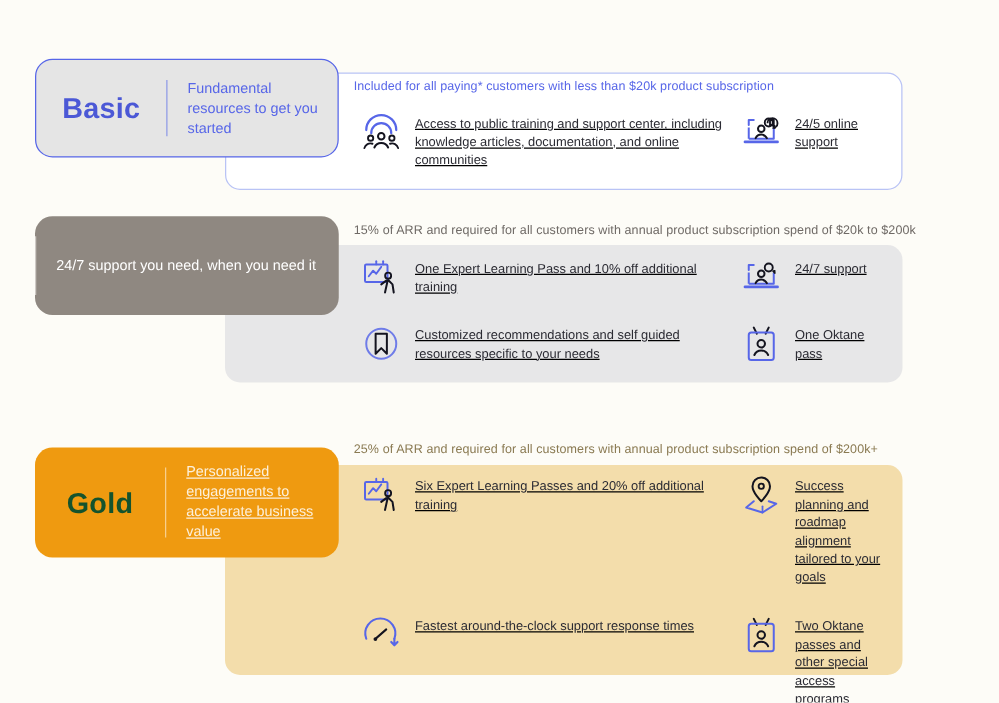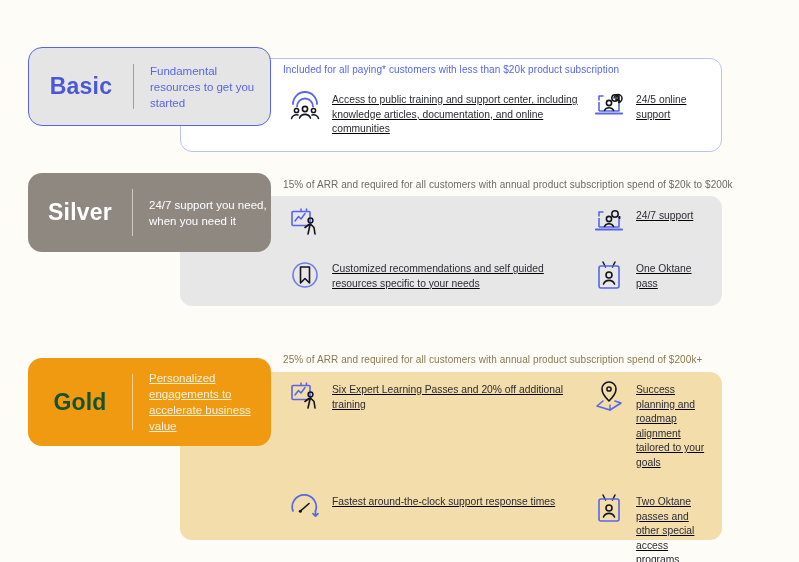--- a/index.html
+++ b/index.html
@@ -214,40 +214,40 @@
       <span class="feat-text">24/5 online support</span>
     </div>
   </div>
 </section>
 
 <section class="tier tier-silver">
 
   <div class="panel panel-silver"></div>
 
   <div class="header-card hc-silver">
-    <div class="tier-name">Silver</div>
     <div class="divider"></div>
     <div class="tier-tagline">24/7 support you need, when you need it</div>
   </div>
 </section>
 
 <div class="note note-silver">15% of ARR and required for all customers with annual product subscription spend of $20k to $200k</div>
 
 <div class="features features-silver">
   <div class="feat">
     <span class="feat-icon">
       <svg width="34" height="34" viewBox="0 0 34 34" fill="none">
         <path d="M13 4 v2.5" stroke="#5766e8" stroke-width="1.5" stroke-linecap="round"></path>
         <rect x="4" y="6.5" width="18" height="14" rx="1" stroke="#5766e8" stroke-width="1.6" fill="none"></rect>
         <path d="M7 16 l3.5 -4.5 l2.5 2.5 l4 -5.5" stroke="#5766e8" stroke-width="1.5" fill="none" stroke-linecap="round" stroke-linejoin="round"></path>
         <path d="M18.5 6.5 l0 -2.5" stroke="#5766e8" stroke-width="1.5" stroke-linecap="round"></path>
         <circle cx="22.5" cy="15.5" r="2.4" stroke="#14141f" stroke-width="1.5" fill="none"></circle>
         <path d="M21 19.5 l-4 3 M22.5 19 l3.5 3.5 l1 6.5 M22 20 l-2 9" stroke="#14141f" stroke-width="1.6" fill="none" stroke-linecap="round" stroke-linejoin="round"></path>
       </svg>
     </span>
+    <span class="feat-text">One Expert Learning Pass and 10% off additional training</span>
   </div>
 
   <div class="feat">
     <span class="feat-icon">
       <svg width="34" height="34" viewBox="0 0 34 34" fill="none">
         <path d="M7 7 h4 M7 7 v4" stroke="#5766e8" stroke-width="1.6" stroke-linecap="round"></path>
         <path d="M7 22 v-9 M7 22 h20 v-9" stroke="#5766e8" stroke-width="1.6" fill="none" stroke-linejoin="round"></path>
         <circle cx="23" cy="9" r="3.2" stroke="#14141f" stroke-width="1.5" fill="none"></circle>
         <path d="M26.2 11.6 l1.6 1.8 l-0.2 -2.4" stroke="#14141f" stroke-width="1.4" fill="none" stroke-linejoin="round"></path>
         <circle cx="17" cy="14" r="2.6" stroke="#14141f" stroke-width="1.6" fill="none"></circle>

